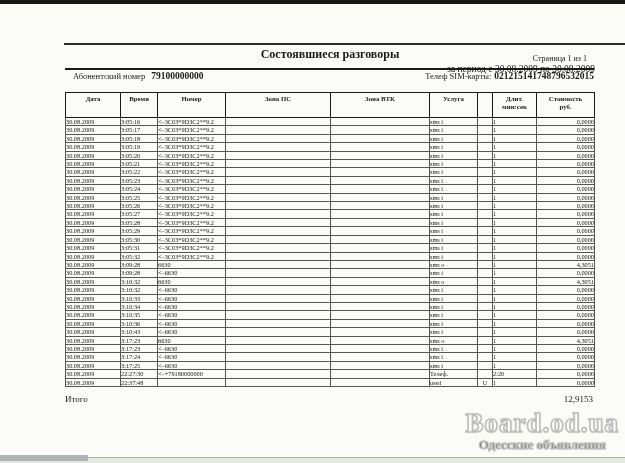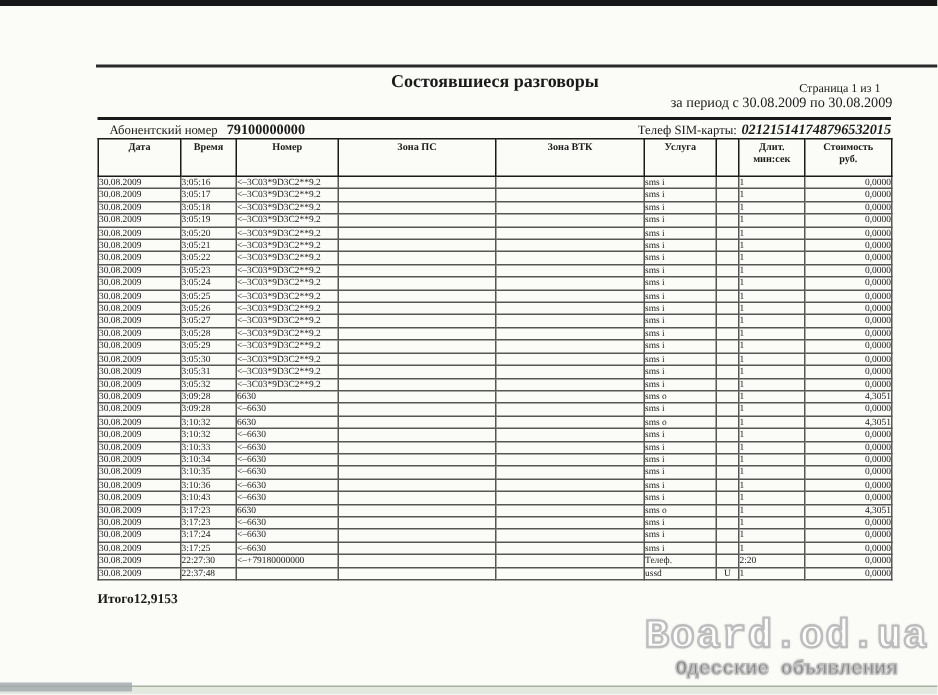--- a/index.html
+++ b/index.html
@@ -12,27 +12,27 @@
   .top-edge { position:absolute; top:0; left:0; width:625px; height:4px; background:#161616; }
 
   .page-label { position:absolute; top:26px; right:38px; font-size:8px;margin-top:28px; }
 
   .top-rule { position:absolute; top:43px; left:64px; right:0; height:2px; background:#2a2a2a; }
 
   .doc-title { position:absolute; top:47px; left:65px; width:530px; text-align:center;
                font-size:12px; font-weight:bold; }
   .doc-subtitle { position:absolute; top:64px; left:65px; width:530px; text-align:right; font-size:9.5px; }
 
-  .subscriber-row { position:absolute; top:78px; left:65px; width:529px;
+  .subscriber-row { position:absolute; top:68px; left:65px; width:529px;
                     border-top:2px solid #1a1a1a; padding-top:1px;
                     display:flex; justify-content:space-between; font-size:8.5px; }
   .subscriber-row b { font-size:9.5px; font-weight:bold; }
   .sub-left { padding-left:8px; }
   .sub-left b { margin-left:6px; }
-  .sub-right b { margin-left:3px;font-style:italic; }
+  .sub-right b { margin-left:3px; }
 
   table.calls { position:absolute; top:92px; left:65px; width:529px;
                 border-collapse:collapse; table-layout:fixed; }
   table.calls th {
     border:1.3px solid #1a1a1a; font-size:6.8px; font-weight:bold;
     vertical-align:top; padding:2px 0 0 0; height:22px; text-align:center;
     white-space:pre-line; line-height:8px;
   }
   table.calls td {
     border:0.9px solid #565656; font-size:6.3px; line-height:7.4px;
@@ -40,26 +40,26 @@
   }
   td.c0 { padding-left:2px; }
   td.c1 { padding-left:2px; }
   td.c2 { padding-left:4px; }
   td.c5 { padding-left:10px; }
   td.c6 { text-align:center; }
   td.c7 { padding-left:4px; }
   td.c8 { text-align:right; padding-right:3px; }
 
   .total-row { position:absolute; top:394px; left:65px; width:529px;
-               display:flex; justify-content:flex-start;
-               font-size:9px; font-weight:bold; }
+               display:flex; justify-content:space-between;
+               font-size:9px; font-weight:normal; }
   .total-row .total-value { padding-right:1px; }
 
   .watermark { position:absolute; right:6px; bottom:10px; text-align:center;
-               font-family:Liberation Mono, monospace; opacity:0.9;margin-left:17px; }
+               font-family:Liberation Serif, serif; opacity:0.9;margin-left:17px; }
   .wm-line1 { font-size:27px; font-weight:bold; letter-spacing:1px;
               color:#ffffff; -webkit-text-stroke:1.6px #b7b7b7;
               text-shadow:0 0 2px #9a9a9a; }
   .wm-line2 { font-size:13px; font-weight:bold; margin-top:-2px;
               color:#737373; -webkit-text-stroke:1px #b7b7b7;
               text-shadow:0 0 2px #9a9a9a; }
 
   .bottom-strip { position:absolute; bottom:0; left:0; width:625px; height:5px;
                   background:#e4e9df; border-top:1px solid #a9b3a3; }
   .bottom-left-patch { position:absolute; bottom:2px; left:0; width:88px; height:6px;

